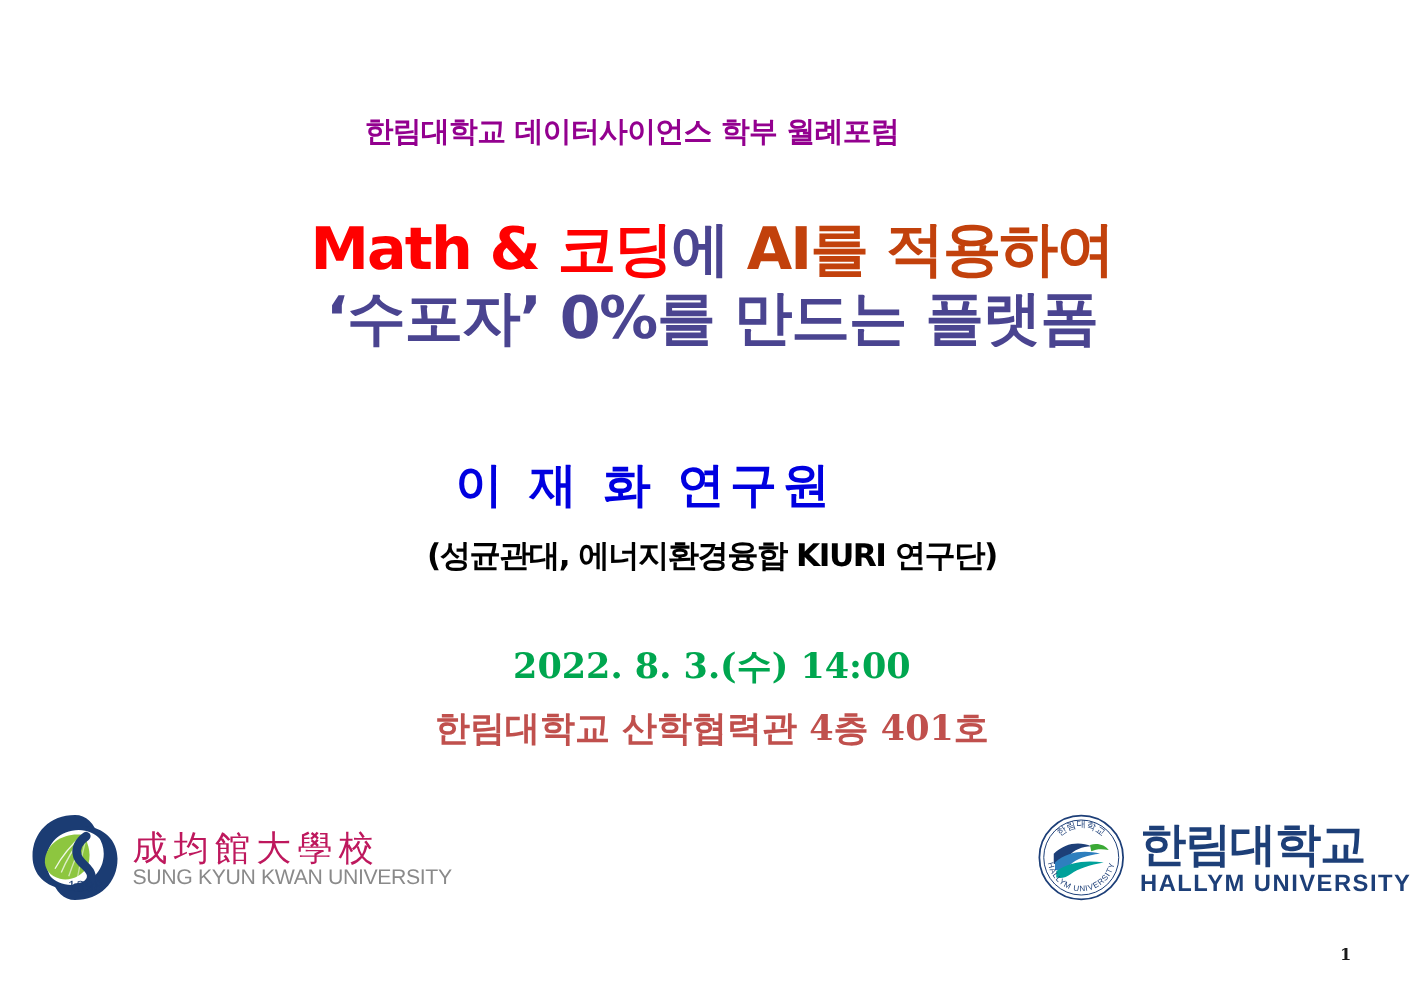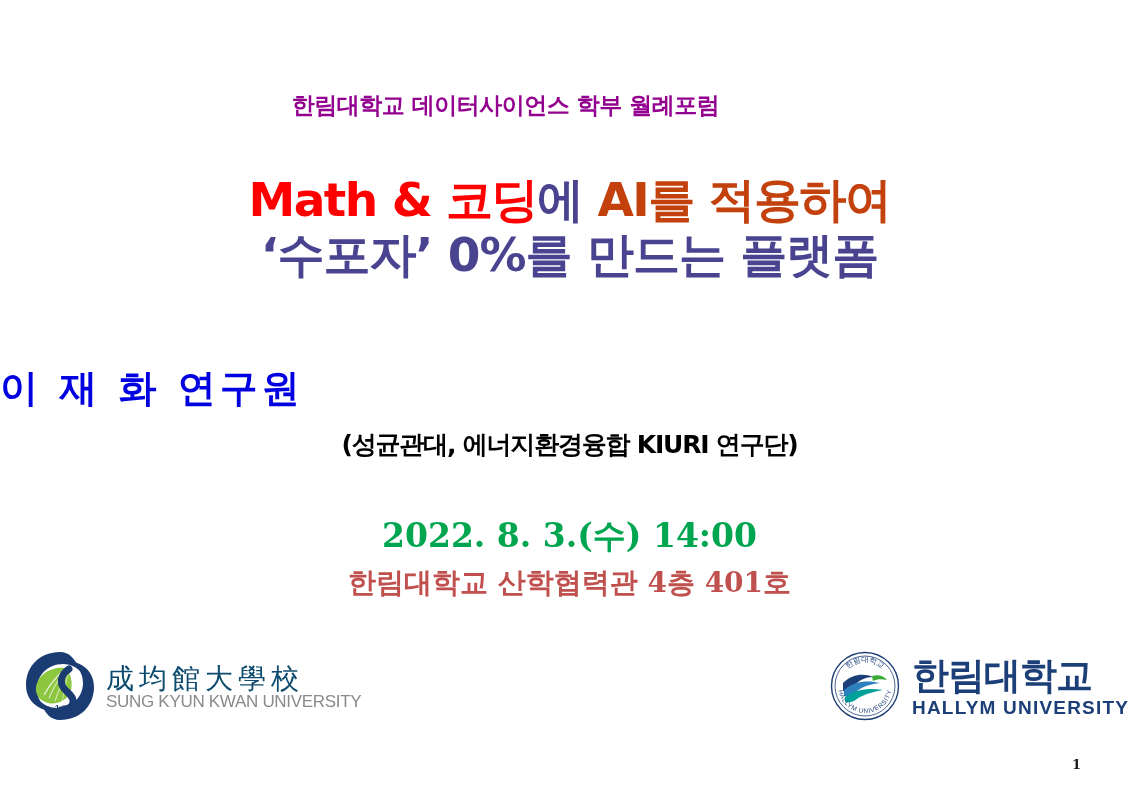--- a/index.html
+++ b/index.html
@@ -60,21 +60,21 @@
   .t-red   { color: #ff0000; margin-top: 32px; }
   .t-blue  { color: #c2410c; }
   .t-slate { color: #4a4490; }
 
   
   .speaker-name {
     position: absolute;
     top: 363px;
     left: 0;
     width: 1032px;
-    text-align: left;
+    text-align: center;
     font-size: 38px;
     font-weight: bold;
     color: #0000e0;
     letter-spacing: 4px;
     font-family: "DejaVu Sans", "Liberation Sans", sans-serif;
   }
   .speaker-affil {
     position: absolute;
     top: 428px;
     left: 0;
@@ -87,21 +87,21 @@
     font-family: "DejaVu Sans", "Liberation Sans", sans-serif;
   }
 
   
   .event-date {
     position: absolute;
     top: 514px;
     left: 0;
     width: 1139px;
     text-align: center;
-    font-size: 33px;
+    font-size: 28px;
     font-weight: bold;
     color: #00a64f;
     letter-spacing: 0px;
     font-family: "DejaVu Serif", "Liberation Serif", serif;
   }
   .event-place {
     position: absolute;
     top: 564px;
     left: 0;
     width: 1139px;
@@ -125,21 +125,21 @@
   }
   .logo-skku-mark { flex: 0 0 auto; }
   .logo-skku-text {
     margin-left: 8px;
     display: flex;
     flex-direction: column;
     justify-content: center;
   }
   .skku-hanja {
     font-size: 28px;
-    color: #0c4a6e;
+    color: #be185d;
     letter-spacing: 5px;
     line-height: 1.05;
     font-family: "DejaVu Serif", "Liberation Serif", serif;
     white-space: nowrap;
   }
   .skku-roman {
     font-size: 17px;
     color: #8a8a8a;
     letter-spacing: -0.3px;
     line-height: 1.1;

